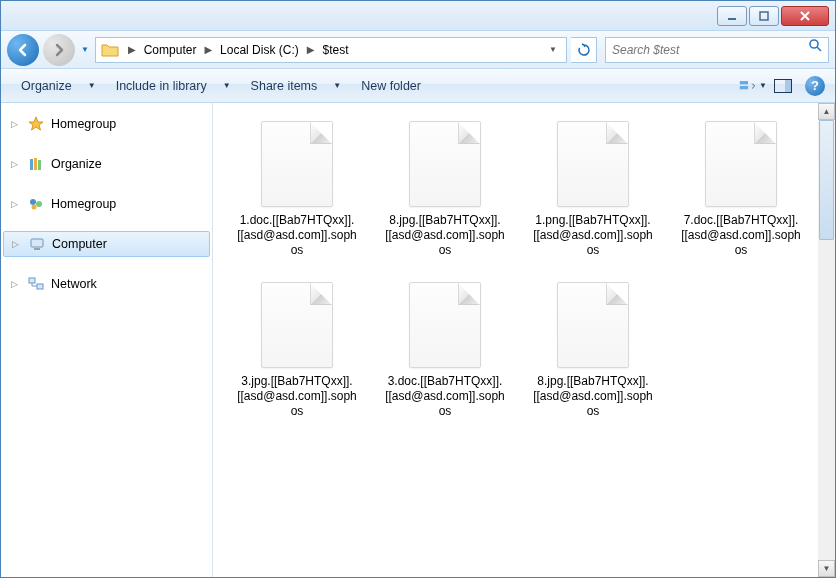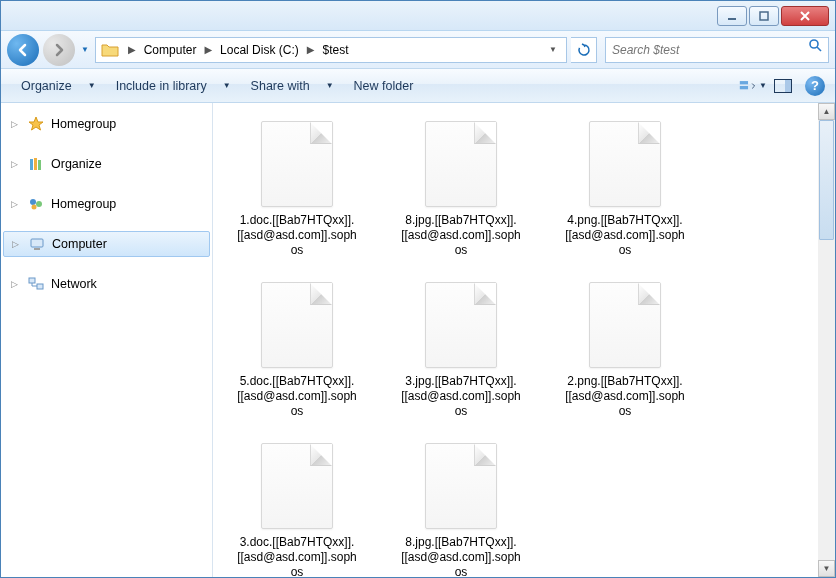--- a/index.html
+++ b/index.html
@@ -39,21 +39,21 @@
 
 
 .body { flex: 1; display: flex; overflow: hidden; position: relative; }
 .sidebar { width: 212px; border-right: 1px solid #d8e4f0; background: #fff; padding: 8px 0; overflow: auto; }
 .nav-item { display: flex; align-items: center; padding: 4px 6px 4px 10px; font-size: 12.5px; color: #000; cursor: pointer; gap: 6px; height: 26px; }
 .nav-item.selected { background: linear-gradient(to bottom, #eaf4fd, #cfe6fb); border: 1px solid #a0c8f0; border-radius: 2px; margin: 0 2px; padding-left: 8px; }
 .nav-item .expand { width: 10px; font-size: 9px; color: #888; }
 .nav-item .icn { width: 18px; height: 18px; display: inline-flex; align-items: center; justify-content: center; }
 .nav-gap { height: 14px; }
 
-.content { flex: 1; background: #fff; overflow: auto; padding: 18px 10px 10px 22px; display: flex; flex-wrap: wrap; align-content: flex-start; gap: 24px 40px; position: relative; }
+.content { flex: 1; background: #fff; overflow: auto; padding: 18px 10px 10px 22px; display: flex; flex-wrap: wrap; align-content: flex-start; gap: 24px 24px; position: relative; }
 .scrollbar { position: absolute; right: 0; top: 0; width: 17px; height: 100%; background: #f0f0f0; }
 .scroll-btn { width: 17px; height: 17px; background: linear-gradient(#f8f8f8,#e0e0e0); border: 1px solid #c0c0c0; display:flex; align-items:center; justify-content:center; font-size:8px; color:#555; }
 .scroll-thumb { position:absolute; top:17px; width:15px; left:1px; height:120px; background: linear-gradient(#e8f0f8,#c8ddf0); border:1px solid #a0c0e0; border-radius:1px; }
 
 .file-item { width: 124px; display: flex; flex-direction: column; align-items: center; cursor: pointer; }
 .file-icon { width: 72px; height: 86px; background: linear-gradient(to bottom, #fdfdfd 0%, #f5f5f5 100%); border: 1px solid #d8d8d8; border-radius: 2px; position: relative; margin-bottom: 6px; box-shadow: 0 1px 2px rgba(0,0,0,0.06); }
 .file-fold { position: absolute; top: 0; right: 0; width: 22px; height: 22px; background: linear-gradient(135deg, #fff 0%, #e8e8e8 50%, #d0d0d0 51%, #f0f0f0 100%); clip-path: polygon(0 0, 100% 100%, 0 100%); border-bottom: 1px solid #d0d0d0; border-left: 1px solid #d8d8d8; }
 .file-icon::before { content:""; position:absolute; top:0; right:0; width:22px; height:22px; background:#fff; }
 .file-label { font-size: 12px; color: #000; text-align: center; line-height: 1.25; word-break: break-all; max-width: 124px; }
 
@@ -138,21 +138,21 @@
   <div class="toolbar">
     <div class="tb-btn">
         <span>Organize</span>
         <span class="dd">▼</span>
       </div>
     <div class="tb-btn">
         <span>Include in library</span>
         <span class="dd">▼</span>
       </div>
     <div class="tb-btn">
-        <span>Share with</span>
+        <span>Share items</span>
         <span class="dd">▼</span>
       </div>
     <div class="tb-btn">
         <span>New folder</span>
       </div>
     <div class="tb-spacer"></div>
     <div class="tb-icon">
       <svg width="22" height="16" viewBox="0 0 22 16">
           <rect x="1" y="2" width="10" height="4" fill="#6aa8e0"></rect>
           <rect x="1" y="8" width="10" height="4" fill="#6aa8e0"></rect>
@@ -240,39 +240,33 @@
         <div class="file-item">
           <div class="file-icon">
             <div class="file-fold"></div>
           </div>
           <div class="file-label">8.jpg.[[Bab7HTQxx]].[[asd@asd.com]].sophos</div>
         </div>
         <div class="file-item">
           <div class="file-icon">
             <div class="file-fold"></div>
           </div>
-          <div class="file-label">4.png.[[Bab7HTQxx]].[[asd@asd.com]].sophos</div>
-        </div>
-        <div class="file-item">
-          <div class="file-icon">
-            <div class="file-fold"></div>
-          </div>
-          <div class="file-label">5.doc.[[Bab7HTQxx]].[[asd@asd.com]].sophos</div>
+          <div class="file-label">1.png.[[Bab7HTQxx]].[[asd@asd.com]].sophos</div>
+        </div>
+        <div class="file-item">
+          <div class="file-icon">
+            <div class="file-fold"></div>
+          </div>
+          <div class="file-label">7.doc.[[Bab7HTQxx]].[[asd@asd.com]].sophos</div>
         </div>
         <div class="file-item">
           <div class="file-icon">
             <div class="file-fold"></div>
           </div>
           <div class="file-label">3.jpg.[[Bab7HTQxx]].[[asd@asd.com]].sophos</div>
-        </div>
-        <div class="file-item">
-          <div class="file-icon">
-            <div class="file-fold"></div>
-          </div>
-          <div class="file-label">2.png.[[Bab7HTQxx]].[[asd@asd.com]].sophos</div>
         </div>
         <div class="file-item">
           <div class="file-icon">
             <div class="file-fold"></div>
           </div>
           <div class="file-label">3.doc.[[Bab7HTQxx]].[[asd@asd.com]].sophos</div>
         </div>
         <div class="file-item">
           <div class="file-icon">
             <div class="file-fold"></div>

